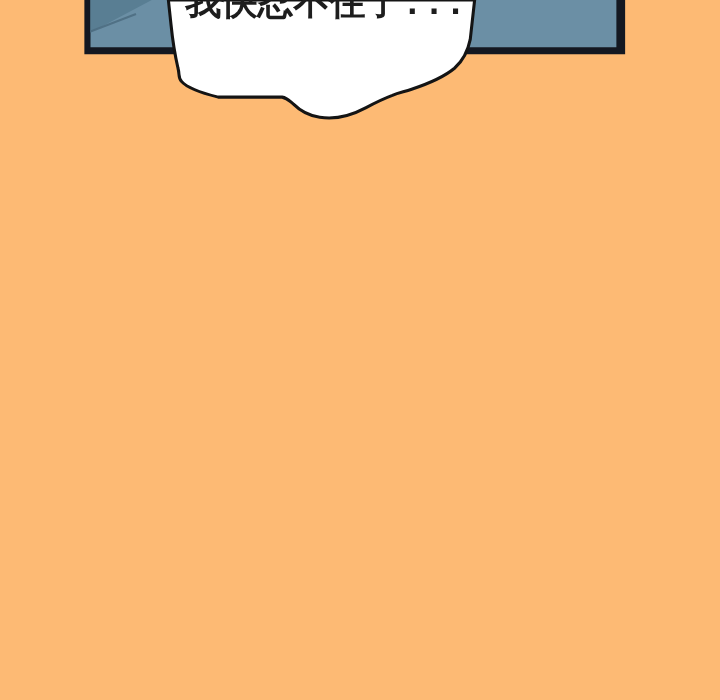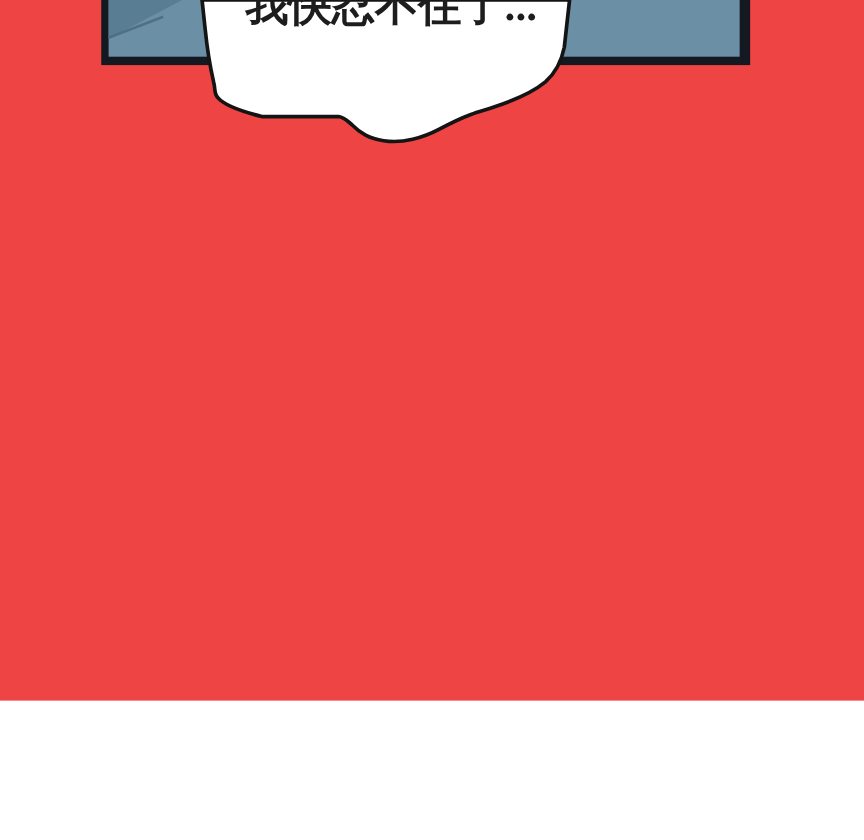--- a/index.html
+++ b/index.html
@@ -3,24 +3,24 @@
 <meta charset="utf-8">
 <style>
   html, body {
     margin: 0;
     padding: 0;
     background: #ffffff;
   }
   .comic-page {
     position: relative;
     width: 720px;
-    height: 584px;
+    height: 700px;
     overflow: hidden;
-    background: #ef4444;
-    font-family: Liberation Serif, serif;
+    background: #fdba74;
+    font-family: Liberation Mono, monospace;
   }
   .strip-svg {
     position: absolute;
     top: 0;
     left: 0;
     z-index: 1;
     display: block;
   }
   .bubble-text {
     position: absolute;

